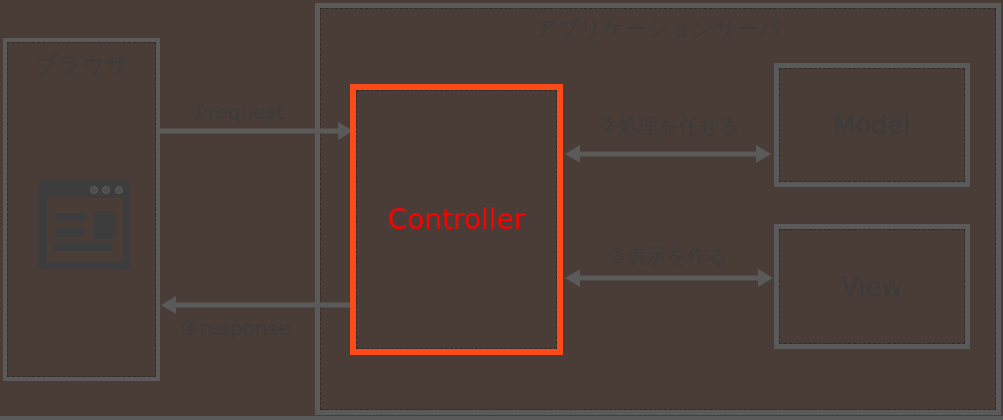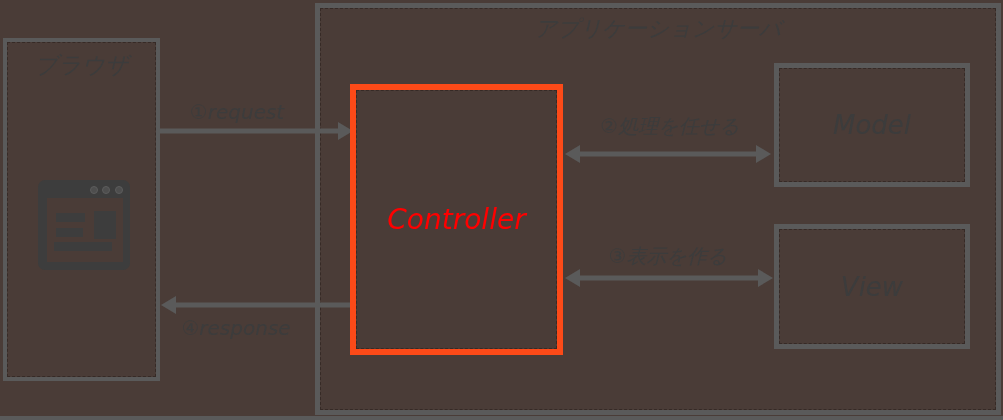--- a/index.html
+++ b/index.html
@@ -2,21 +2,21 @@
 <html><head>
 <meta charset="utf-8">
 <style>
   html,body { margin:0; padding:0; }
   body {
     width:1003px; height:420px;
     background:#4A3C37;
     font-family:"DejaVu Sans","Liberation Sans",sans-serif;
     overflow:hidden;
   }
-  #canvas { position:relative; width:1003px; height:420px;font-style:italic; }
+  #canvas { position:relative; width:1003px; height:420px; }
 
   .gbox {
     position:absolute; box-sizing:border-box;
     border:4px solid #5A5A5A;
   }
   .gbox::after, .controller-box::after {
     content:""; position:absolute; inset:0;
     border:1px dashed rgba(30,22,18,0.45);
     pointer-events:none;
   }

